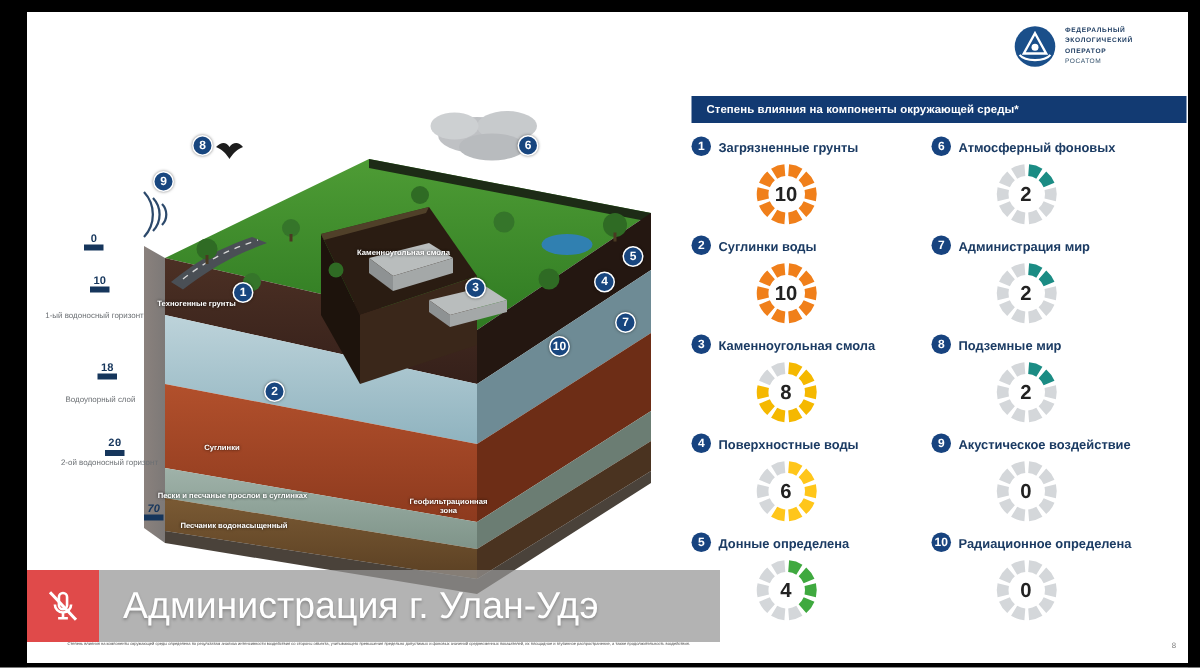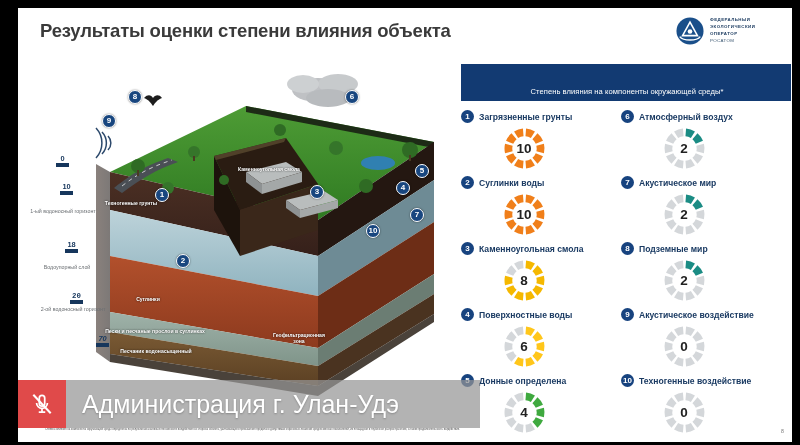--- a/index.html
+++ b/index.html
@@ -31,22 +31,22 @@
   
   .logo-wrap { position: absolute; left: 676px; top: 17px; display: flex; align-items: center; gap: 6px; }
   .logo-mark { width: 28px; height: 28px; flex: 0 0 28px; }
   .logo-text { font-size: 4.4px; font-weight: bold; color: #16365c; line-height: 1.55; letter-spacing: 0.45px; }
   .logo-text .lt-sub { font-weight: normal; color: #37546f; letter-spacing: .4px; }
 
   
   .panel { position: absolute; left: 461px; top: 64px; width: 330px; }
   .panel-header {
     background: #123a72; color: #ffffff;
-    font-size: 7.6px; font-weight: normal;
-    padding: 23px 8px 5px 10px; letter-spacing: .05px; text-align: center;
+    font-size: 7.6px; font-weight: bold;
+    padding: 4px 8px 5px 10px; letter-spacing: .05px;
   }
   .panel-grid {
     margin-top: 7px;
     display: grid; grid-template-columns: 160px 170px;
     row-gap: 2px;
   }
   .ind { padding-top: 1px; }
   .ind-head { display: flex; align-items: center; gap: 5px; height: 15px; }
   .ind-num {
     width: 13px; height: 13px; flex: 0 0 13px; border-radius: 50%;
@@ -115,21 +115,20 @@
   .overlay-name {
     margin-left: 16px; color: #ffffff; font-size: 25px;
     white-space: nowrap; text-shadow: 0 1px 2px rgba(0,0,0,.25);
   }
 </style>
 </head>
 <body>
 
 <div id="stage">
 
-  <div class="slide-title">Результаты оценки степени влияния объекта</div>
 
   <div class="logo-wrap">
     <svg class="logo-mark" viewBox="0 0 60 60">
       <circle cx="30" cy="30" r="29" fill="#1a4f8a"></circle>
       <path d="M30 11 L46 40 L14 40 Z" fill="none" stroke="#ffffff" stroke-width="3.4"></path>
       <circle cx="30" cy="31" r="5" fill="#ffffff"></circle>
       <path d="M8 42 C16 52 44 52 52 42" fill="none" stroke="#ffffff" stroke-width="3.2"></path>
     </svg>
     <div class="logo-text">
       <div>ФЕДЕРАЛЬНЫЙ</div>
@@ -312,21 +311,21 @@
                 <path d="M5.02 15.85 A20 20 0 0 1 10.51 8.29 L15.58 14.22 A12.2 12.2 0 0 0 12.23 18.83 Z" fill="#F07F1A"></path>
                 <path d="M13.05 6.45 A20 20 0 0 1 21.93 3.56 L22.54 11.34 A12.2 12.2 0 0 0 17.13 13.10 Z" fill="#F07F1A"></path>
               </svg>
               <div class="dv">10</div>
             </div>
           </div>
         </div>
         <div class="ind">
           <div class="ind-head">
             <span class="ind-num">6</span>
-            <span class="ind-label">Атмосферный воздух</span>
+            <span class="ind-label">Атмосферный фоновых</span>
           </div>
           <div class="ind-donut-row">
             <div class="donut">
               <svg viewBox="0 0 47 47">
                 <path d="M25.07 3.56 A20 20 0 0 1 33.95 6.45 L29.87 13.10 A12.2 12.2 0 0 0 24.46 11.34 Z" fill="#1B8C84"></path>
                 <path d="M36.49 8.29 A20 20 0 0 1 41.98 15.85 L34.77 18.83 A12.2 12.2 0 0 0 31.42 14.22 Z" fill="#1B8C84"></path>
                 <path d="M42.95 18.83 A20 20 0 0 1 42.95 28.17 L35.36 26.35 A12.2 12.2 0 0 0 35.36 20.65 Z" fill="#D4D7DA"></path>
                 <path d="M41.98 31.15 A20 20 0 0 1 36.49 38.71 L31.42 32.78 A12.2 12.2 0 0 0 34.77 28.17 Z" fill="#D4D7DA"></path>
                 <path d="M33.95 40.55 A20 20 0 0 1 25.07 43.44 L24.46 35.66 A12.2 12.2 0 0 0 29.87 33.90 Z" fill="#D4D7DA"></path>
                 <path d="M21.93 43.44 A20 20 0 0 1 13.05 40.55 L17.13 33.90 A12.2 12.2 0 0 0 22.54 35.66 Z" fill="#D4D7DA"></path>
@@ -358,21 +357,21 @@
                 <path d="M5.02 15.85 A20 20 0 0 1 10.51 8.29 L15.58 14.22 A12.2 12.2 0 0 0 12.23 18.83 Z" fill="#F07F1A"></path>
                 <path d="M13.05 6.45 A20 20 0 0 1 21.93 3.56 L22.54 11.34 A12.2 12.2 0 0 0 17.13 13.10 Z" fill="#F07F1A"></path>
               </svg>
               <div class="dv">10</div>
             </div>
           </div>
         </div>
         <div class="ind">
           <div class="ind-head">
             <span class="ind-num">7</span>
-            <span class="ind-label">Акустическое мир</span>
+            <span class="ind-label">Администрация мир</span>
           </div>
           <div class="ind-donut-row">
             <div class="donut">
               <svg viewBox="0 0 47 47">
                 <path d="M25.07 3.56 A20 20 0 0 1 33.95 6.45 L29.87 13.10 A12.2 12.2 0 0 0 24.46 11.34 Z" fill="#1B8C84"></path>
                 <path d="M36.49 8.29 A20 20 0 0 1 41.98 15.85 L34.77 18.83 A12.2 12.2 0 0 0 31.42 14.22 Z" fill="#1B8C84"></path>
                 <path d="M42.95 18.83 A20 20 0 0 1 42.95 28.17 L35.36 26.35 A12.2 12.2 0 0 0 35.36 20.65 Z" fill="#D4D7DA"></path>
                 <path d="M41.98 31.15 A20 20 0 0 1 36.49 38.71 L31.42 32.78 A12.2 12.2 0 0 0 34.77 28.17 Z" fill="#D4D7DA"></path>
                 <path d="M33.95 40.55 A20 20 0 0 1 25.07 43.44 L24.46 35.66 A12.2 12.2 0 0 0 29.87 33.90 Z" fill="#D4D7DA"></path>
                 <path d="M21.93 43.44 A20 20 0 0 1 13.05 40.55 L17.13 33.90 A12.2 12.2 0 0 0 22.54 35.66 Z" fill="#D4D7DA"></path>
@@ -496,21 +495,21 @@
                 <path d="M5.02 15.85 A20 20 0 0 1 10.51 8.29 L15.58 14.22 A12.2 12.2 0 0 0 12.23 18.83 Z" fill="#D4D7DA"></path>
                 <path d="M13.05 6.45 A20 20 0 0 1 21.93 3.56 L22.54 11.34 A12.2 12.2 0 0 0 17.13 13.10 Z" fill="#D4D7DA"></path>
               </svg>
               <div class="dv">4</div>
             </div>
           </div>
         </div>
         <div class="ind">
           <div class="ind-head">
             <span class="ind-num">10</span>
-            <span class="ind-label">Техногенные воздействие</span>
+            <span class="ind-label">Радиационное определена</span>
           </div>
           <div class="ind-donut-row">
             <div class="donut">
               <svg viewBox="0 0 47 47">
                 <path d="M25.07 3.56 A20 20 0 0 1 33.95 6.45 L29.87 13.10 A12.2 12.2 0 0 0 24.46 11.34 Z" fill="#D4D7DA"></path>
                 <path d="M36.49 8.29 A20 20 0 0 1 41.98 15.85 L34.77 18.83 A12.2 12.2 0 0 0 31.42 14.22 Z" fill="#D4D7DA"></path>
                 <path d="M42.95 18.83 A20 20 0 0 1 42.95 28.17 L35.36 26.35 A12.2 12.2 0 0 0 35.36 20.65 Z" fill="#D4D7DA"></path>
                 <path d="M41.98 31.15 A20 20 0 0 1 36.49 38.71 L31.42 32.78 A12.2 12.2 0 0 0 34.77 28.17 Z" fill="#D4D7DA"></path>
                 <path d="M33.95 40.55 A20 20 0 0 1 25.07 43.44 L24.46 35.66 A12.2 12.2 0 0 0 29.87 33.90 Z" fill="#D4D7DA"></path>
                 <path d="M21.93 43.44 A20 20 0 0 1 13.05 40.55 L17.13 33.90 A12.2 12.2 0 0 0 22.54 35.66 Z" fill="#D4D7DA"></path>

